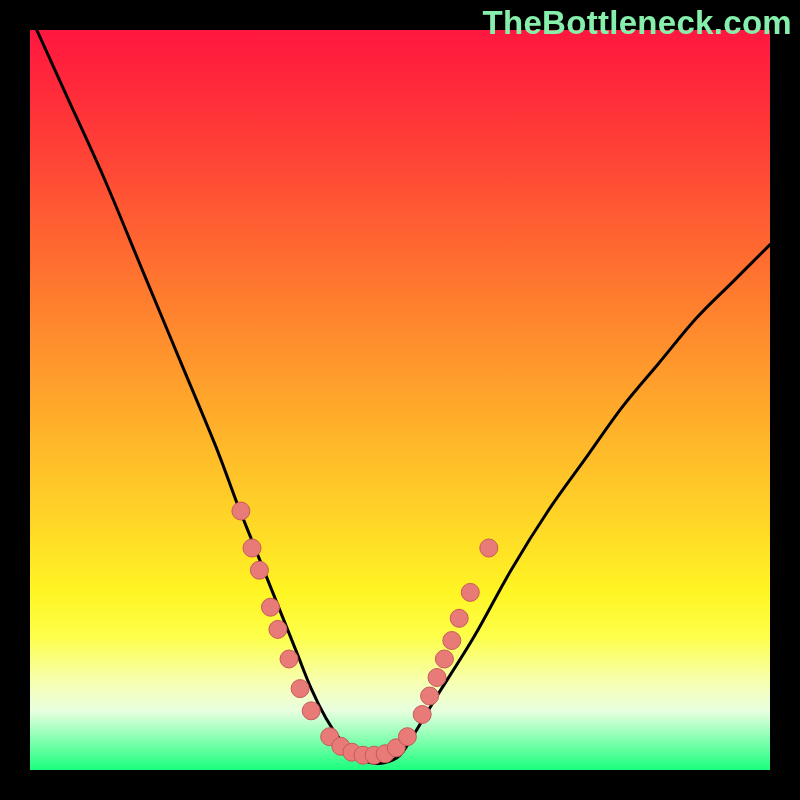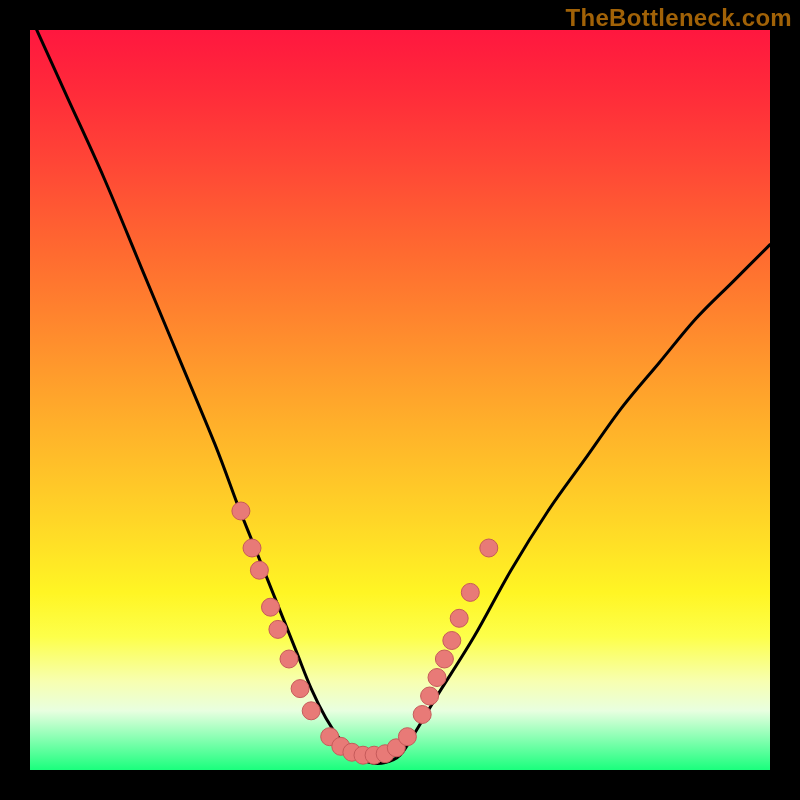--- a/index.html
+++ b/index.html
@@ -37,23 +37,23 @@
       #f7ffb0 88%,
       #e8ffe0 92%,
       #1aff7d 100%
     );
   }
   .watermark {
     position: absolute;
     top: 4px;
     right: 8px;
     font-family: Arial, Helvetica, sans-serif;
-    font-size: 24px;
+    font-size: 33px;
     font-weight: 600;
-    color: #a16207;
+    color: #86efac;
     letter-spacing: 0.3px;
     user-select: none;
   }
   svg.curve {
     position: absolute;
     left: 0;
     top: 0;
     width: 740px;
     height: 740px;
     overflow: visible;

